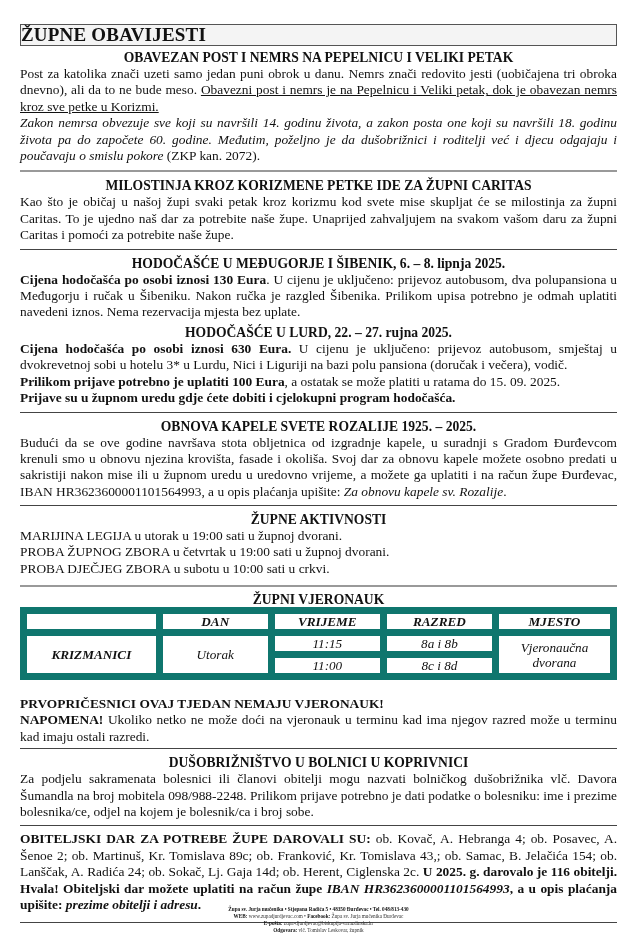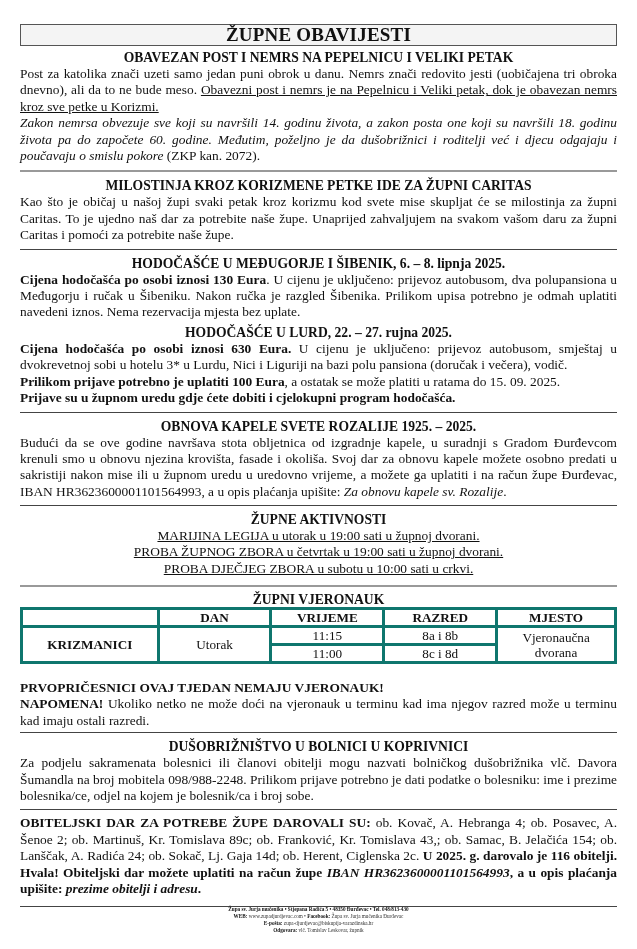--- a/index.html
+++ b/index.html
@@ -1,31 +1,31 @@
 <!DOCTYPE html>
 <html><head>
 <meta charset="utf-8">
 <style>
   html, body { margin: 0; padding: 0; background: #ffffff; }
   body { width: 637px; height: 949px; overflow: hidden; font-family: "DejaVu Serif", "Liberation Serif", serif; color: #111; }
   .page { position: relative; width: 637px; height: 949px; }
   .wrap { position: absolute; left: 20px; right: 20px; top: 0; }
-  .title-box { margin-top: 24px; height: 20px; border: 1px solid #555; background: #f4f4f4; text-align: center;
+  .title-box { margin-top: 24px; height: 20px; border: 1px solid #555; background: #f4f4f4; text-align: left;
     font-family: "Liberation Serif", serif; font-weight: bold; font-size: 19px; line-height: 20px; letter-spacing: 0.2px; }
   .sec { font-family: "Liberation Serif", serif; font-size: 13.4px; line-height: 16.4px; text-align: justify; }
   .sec-head { text-align: center; font-weight: bold; font-size: 13.6px; line-height: 17px; }
   .rule { border: 0; border-top: 1.5px solid #444; margin: 5px 0 5px 0; height: 0; }
   .rule.thick { border-top: 2.5px solid #999; }
   p { margin: 0; }
   .u { text-decoration: underline; }
   .i { font-style: italic; }
   .b { font-weight: bold; }
   .act-list div { line-height: 16.3px; }
   table.vj { width: 100%; border-collapse: collapse; font-family: "Liberation Serif", serif; font-size: 13.2px; text-align: center; }
-  table.vj td, table.vj th { border: 3px solid #0f766e; padding: 0; line-height: 15px; }
+  table.vj td, table.vj th { border: 7px solid #0f766e; padding: 0; line-height: 15px; font-style: italic; }
   table.vj th { font-weight: bold; }
   .footer { position: absolute; left: 0; right: 0; top: 906px; text-align: center; font-family: "Liberation Serif", serif; font-size: 5.2px; line-height: 7px; color: #333; }
   .footer .b { color: #111; }
 </style>
 </head>
 <body>
 
 <div class="page">
   <div class="wrap">
 
@@ -58,21 +58,21 @@
     <hr class="rule">
 
     <div class="sec">
       <div class="sec-head">OBNOVA KAPELE SVETE ROZALIJE 1925. – 2025.</div>
       <p><span>Budući da se ove godine navršava stota obljetnica od izgradnje kapele, u suradnji s Gradom Đurđevcom krenuli smo u obnovu njezina krovišta, fasade i okoliša. Svoj dar za obnovu kapele možete osobno predati u sakristiji nakon mise ili u župnom uredu u uredovno vrijeme, a možete ga uplatiti i na račun župe Đurđevac, IBAN HR3623600001101564993, a u opis plaćanja upišite: </span><span class="i">Za obnovu kapele sv. Rozalije</span><span>.</span></p>
     </div>
     <hr class="rule">
 
     <div class="sec">
       <div class="sec-head">ŽUPNE AKTIVNOSTI</div>
-      <div class="act-list" style="text-align:center;text-decoration:underline;">
+      <div class="act-list" style="text-align:left;">
         <div>MARIJINA LEGIJA u utorak u 19:00 sati u župnoj dvorani.</div>
         <div>PROBA ŽUPNOG ZBORA u četvrtak u 19:00 sati u župnoj dvorani.</div>
         <div>PROBA DJEČJEG ZBORA u subotu u 10:00 sati u crkvi.</div>
       </div>
     </div>
     <hr class="rule thick" style="margin-top:8px;">
 
     <div class="sec" style="margin-top:4px;">
       <div class="sec-head" style="line-height:15px;">ŽUPNI VJERONAUK</div>
       <table class="vj">

